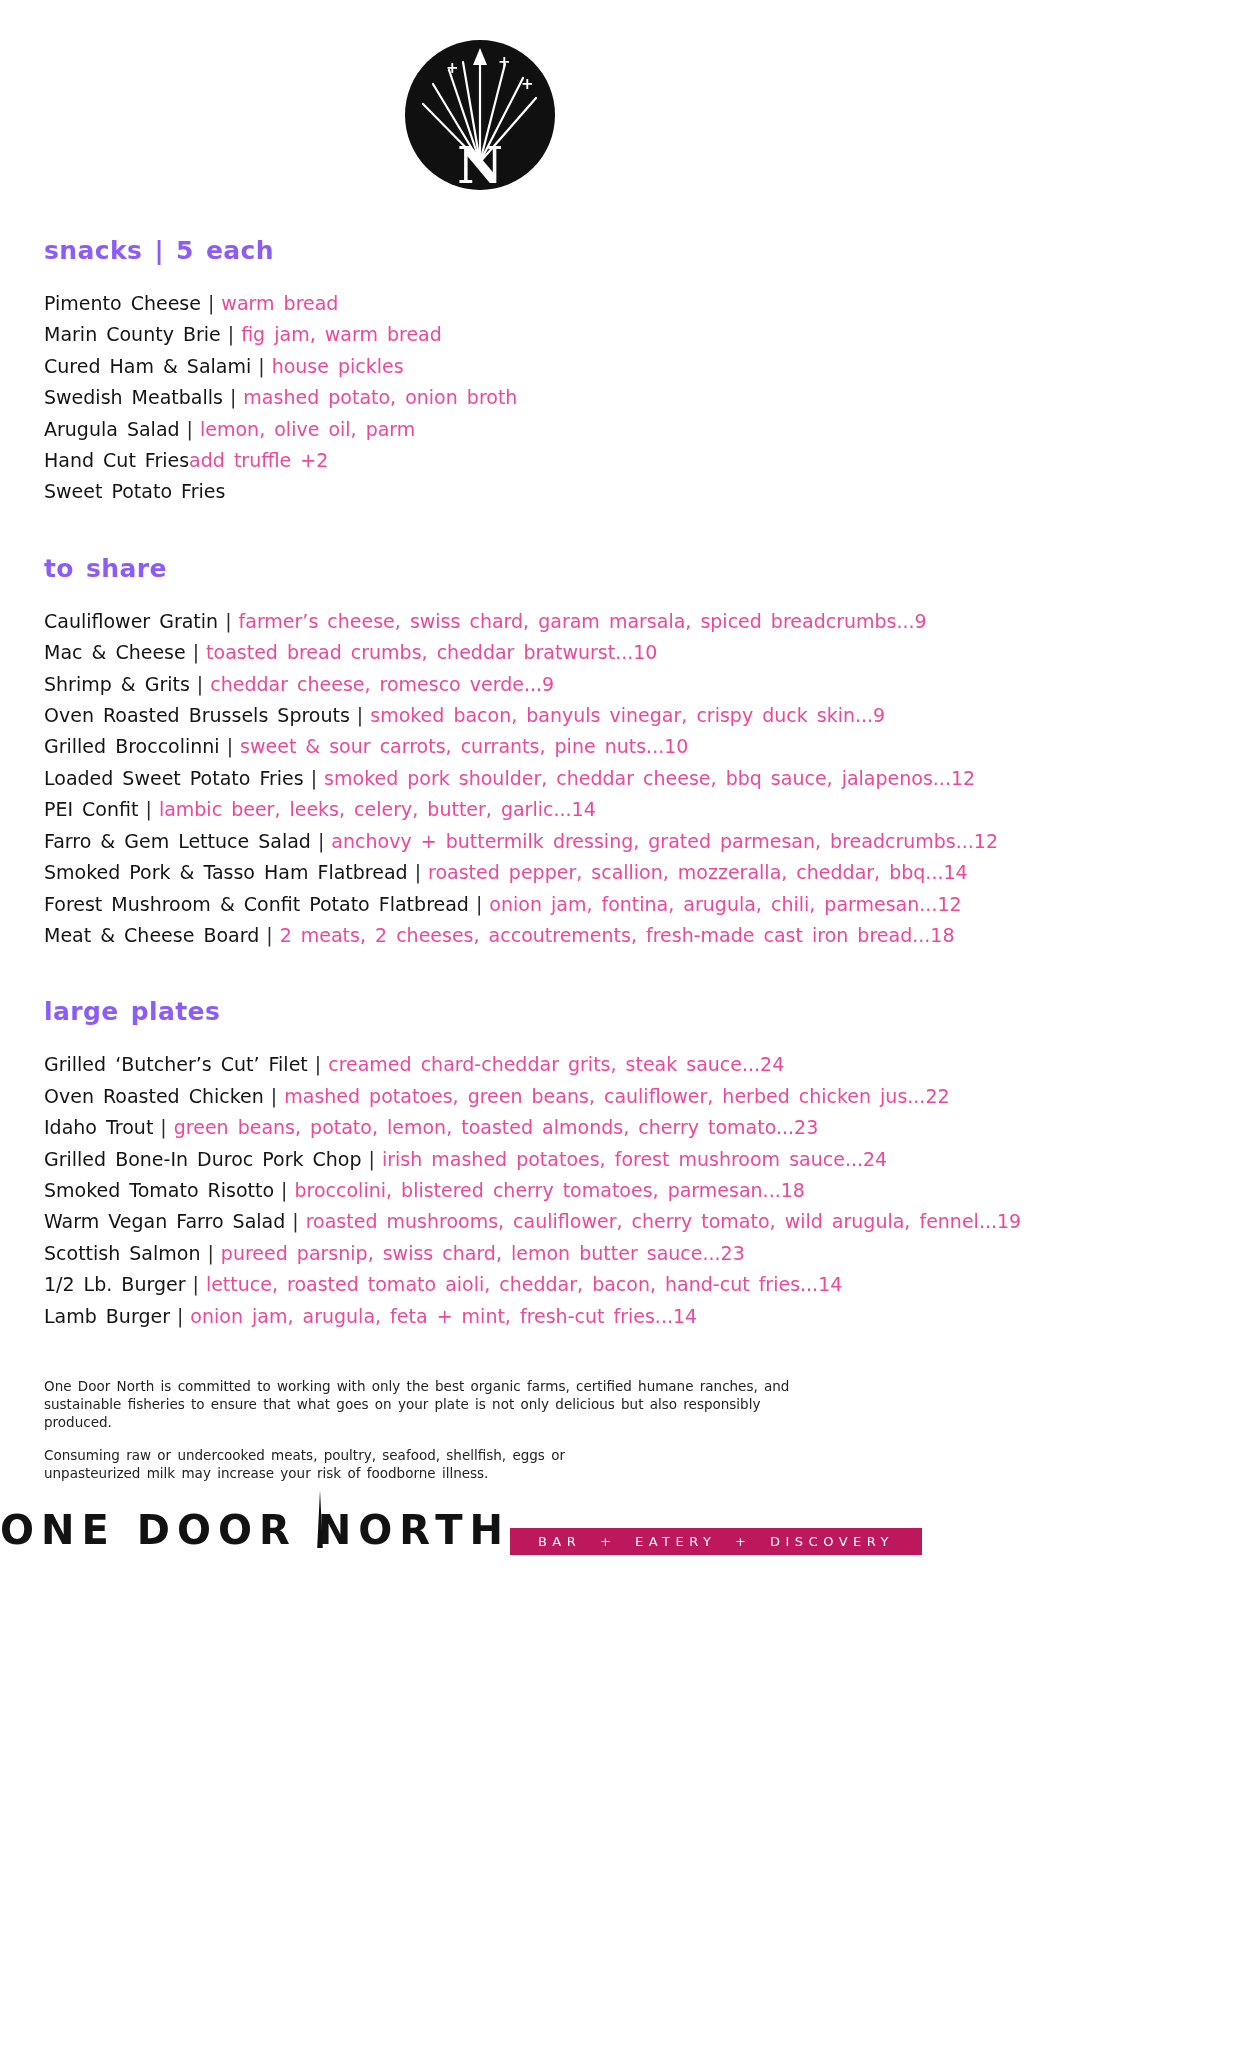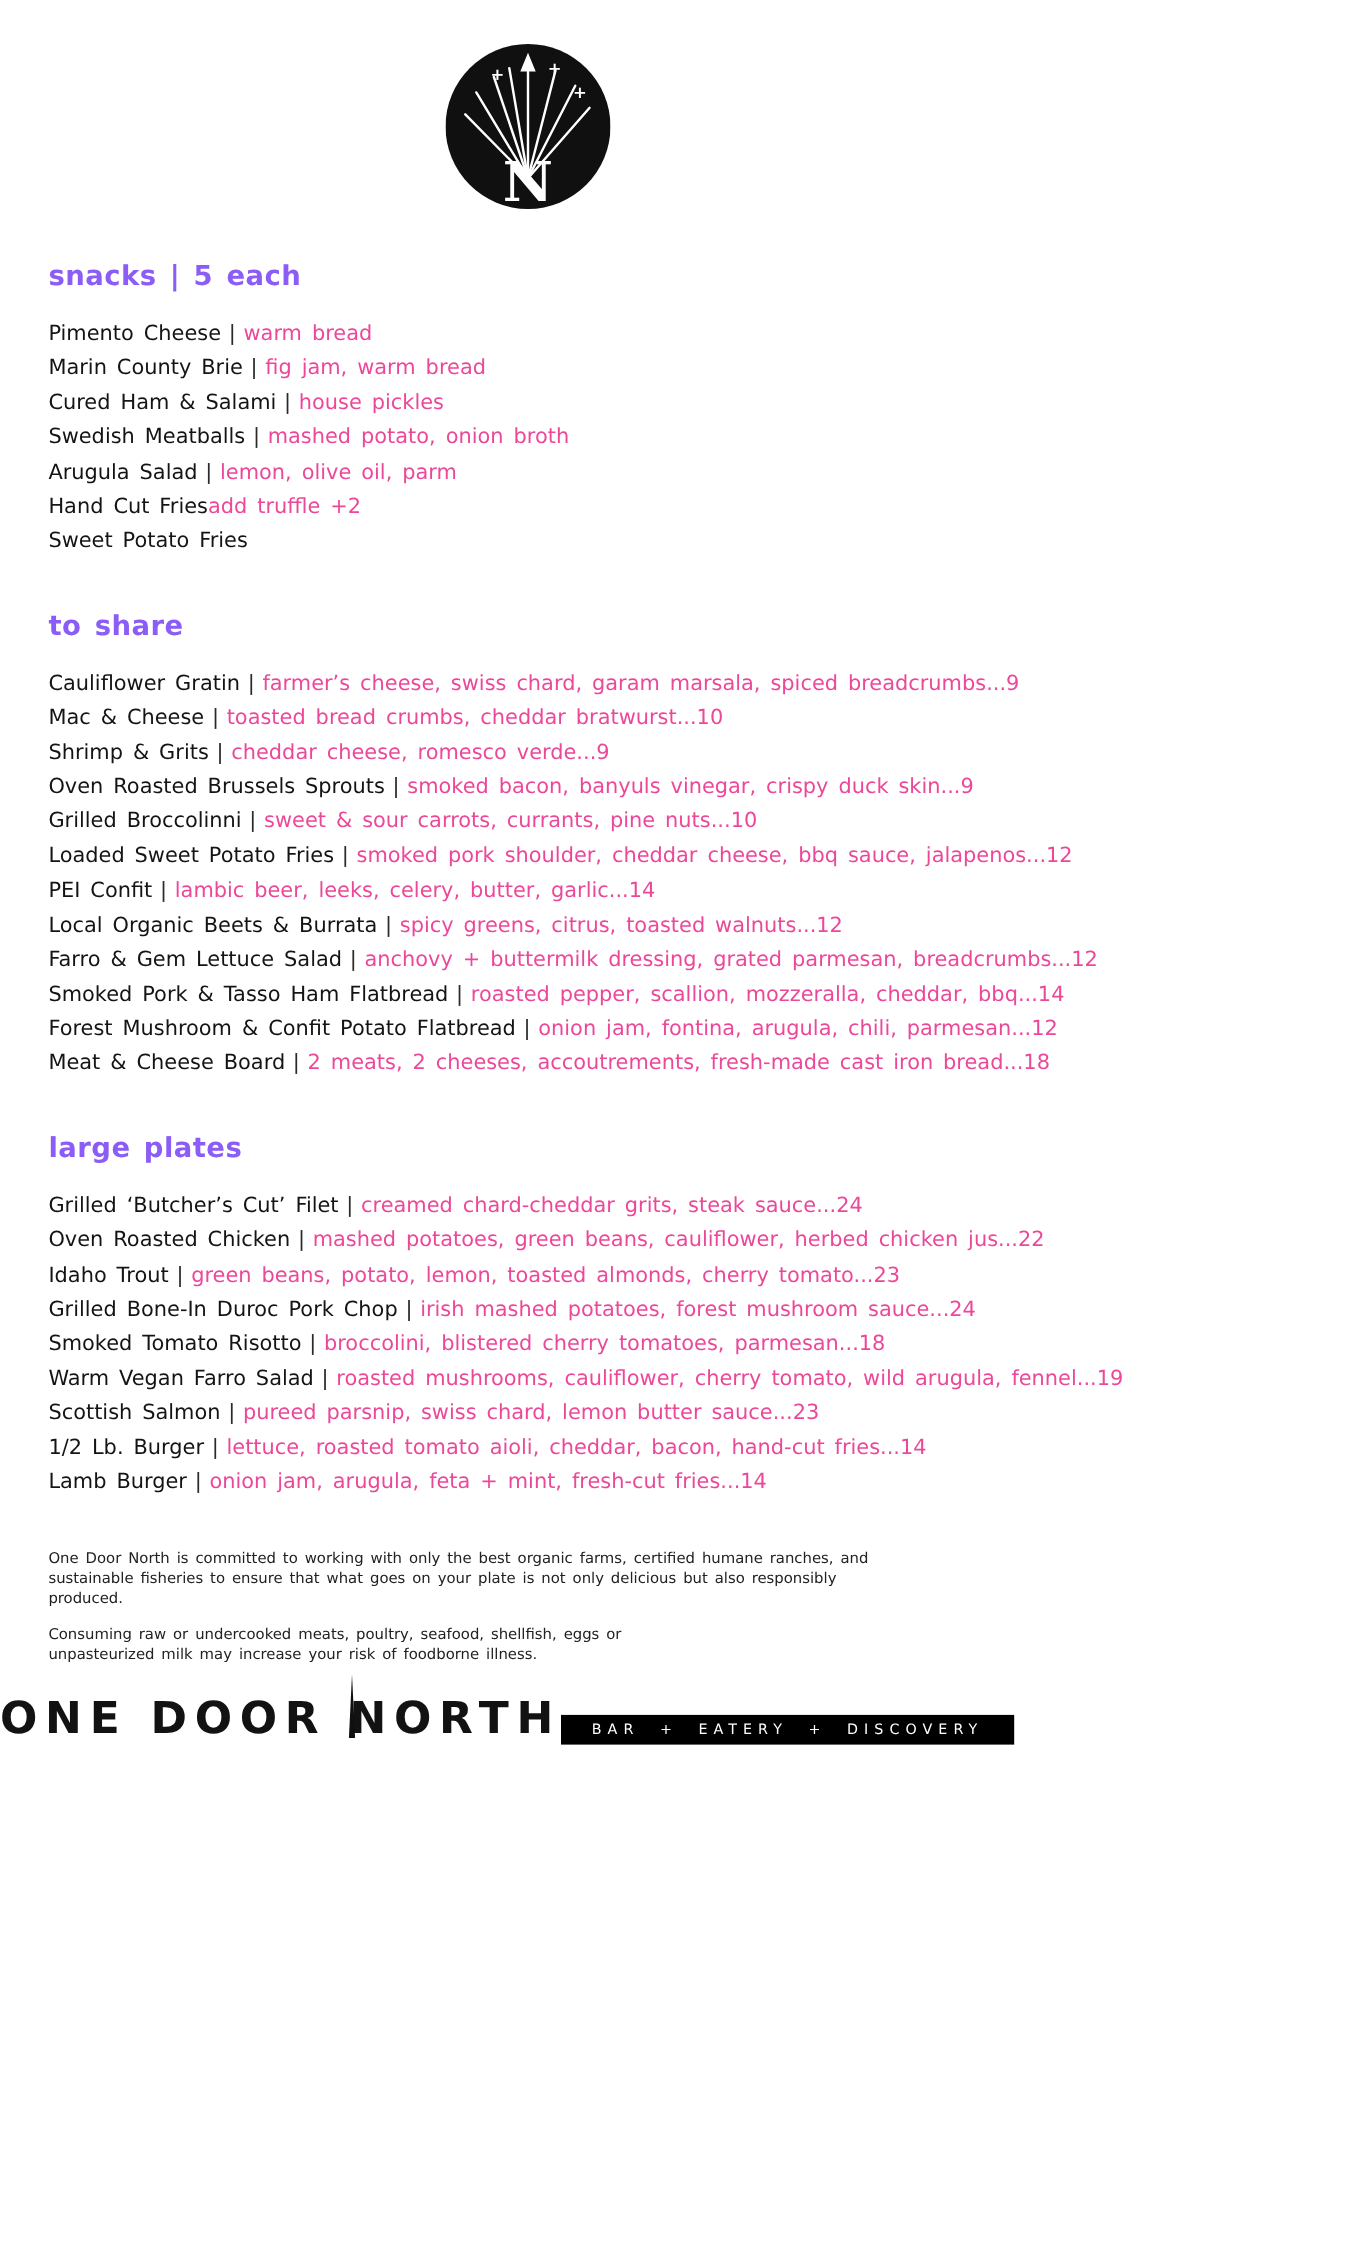--- a/index.html
+++ b/index.html
@@ -66,21 +66,21 @@
     color: #121212;
   }
   .spire {
     position: absolute;
     top: -17px;
     left: 62%;
     line-height: 0;
   }
   .tagline-bar {
     margin-top: 22px;
-    background: #000000;
+    background: #be185d;
     color: #ffffff;
     height: 27px;
     display: flex;
     align-items: center;
     justify-content: center;
     padding: 0 28px;
     font-size: 13px;
     font-weight: 500;
     letter-spacing: 5.5px;
     word-spacing: 9px;
@@ -131,21 +131,20 @@
       <section class="menu-section">
         <h2 class="section-title">to share</h2>
         <div class="items">
           <div class="item"><span class="item-name">Cauliflower Gratin</span><span class="item-sep">|</span><span class="item-desc">farmer’s cheese, swiss chard, garam marsala, spiced breadcrumbs...9</span></div>
           <div class="item"><span class="item-name">Mac &amp; Cheese</span><span class="item-sep">|</span><span class="item-desc">toasted bread crumbs, cheddar bratwurst...10</span></div>
           <div class="item"><span class="item-name">Shrimp &amp; Grits</span><span class="item-sep">|</span><span class="item-desc">cheddar cheese, romesco verde...9</span></div>
           <div class="item"><span class="item-name">Oven Roasted Brussels Sprouts</span><span class="item-sep">|</span><span class="item-desc">smoked bacon, banyuls vinegar, crispy duck skin...9</span></div>
           <div class="item"><span class="item-name">Grilled Broccolinni</span><span class="item-sep">|</span><span class="item-desc">sweet &amp; sour carrots, currants, pine nuts...10</span></div>
           <div class="item"><span class="item-name">Loaded Sweet Potato Fries</span><span class="item-sep">|</span><span class="item-desc">smoked pork shoulder, cheddar cheese, bbq sauce, jalapenos...12</span></div>
           <div class="item"><span class="item-name">PEI Confit</span><span class="item-sep">|</span><span class="item-desc">lambic beer, leeks, celery, butter, garlic...14</span></div>
-          <div class="item"><span class="item-name">Local Organic Beets &amp; Burrata</span><span class="item-sep">|</span><span class="item-desc">spicy greens, citrus, toasted walnuts...12</span></div>
           <div class="item"><span class="item-name">Farro &amp; Gem Lettuce Salad</span><span class="item-sep">|</span><span class="item-desc">anchovy + buttermilk dressing, grated parmesan, breadcrumbs...12</span></div>
           <div class="item"><span class="item-name">Smoked Pork &amp; Tasso Ham Flatbread</span><span class="item-sep">|</span><span class="item-desc">roasted pepper, scallion, mozzeralla, cheddar, bbq...14</span></div>
           <div class="item"><span class="item-name">Forest Mushroom &amp; Confit Potato Flatbread</span><span class="item-sep">|</span><span class="item-desc">onion jam, fontina, arugula, chili, parmesan...12</span></div>
           <div class="item"><span class="item-name">Meat &amp; Cheese Board</span><span class="item-sep">|</span><span class="item-desc">2 meats, 2 cheeses, accoutrements, fresh-made cast iron bread...18</span></div>
         </div>
       </section>
       <section class="menu-section">
         <h2 class="section-title">large plates</h2>
         <div class="items">
           <div class="item"><span class="item-name">Grilled ‘Butcher’s Cut’ Filet</span><span class="item-sep">|</span><span class="item-desc">creamed chard-cheddar grits, steak sauce...24</span></div>

